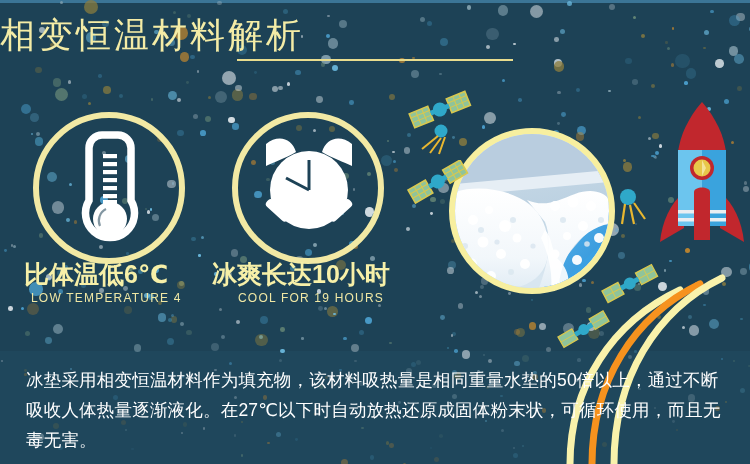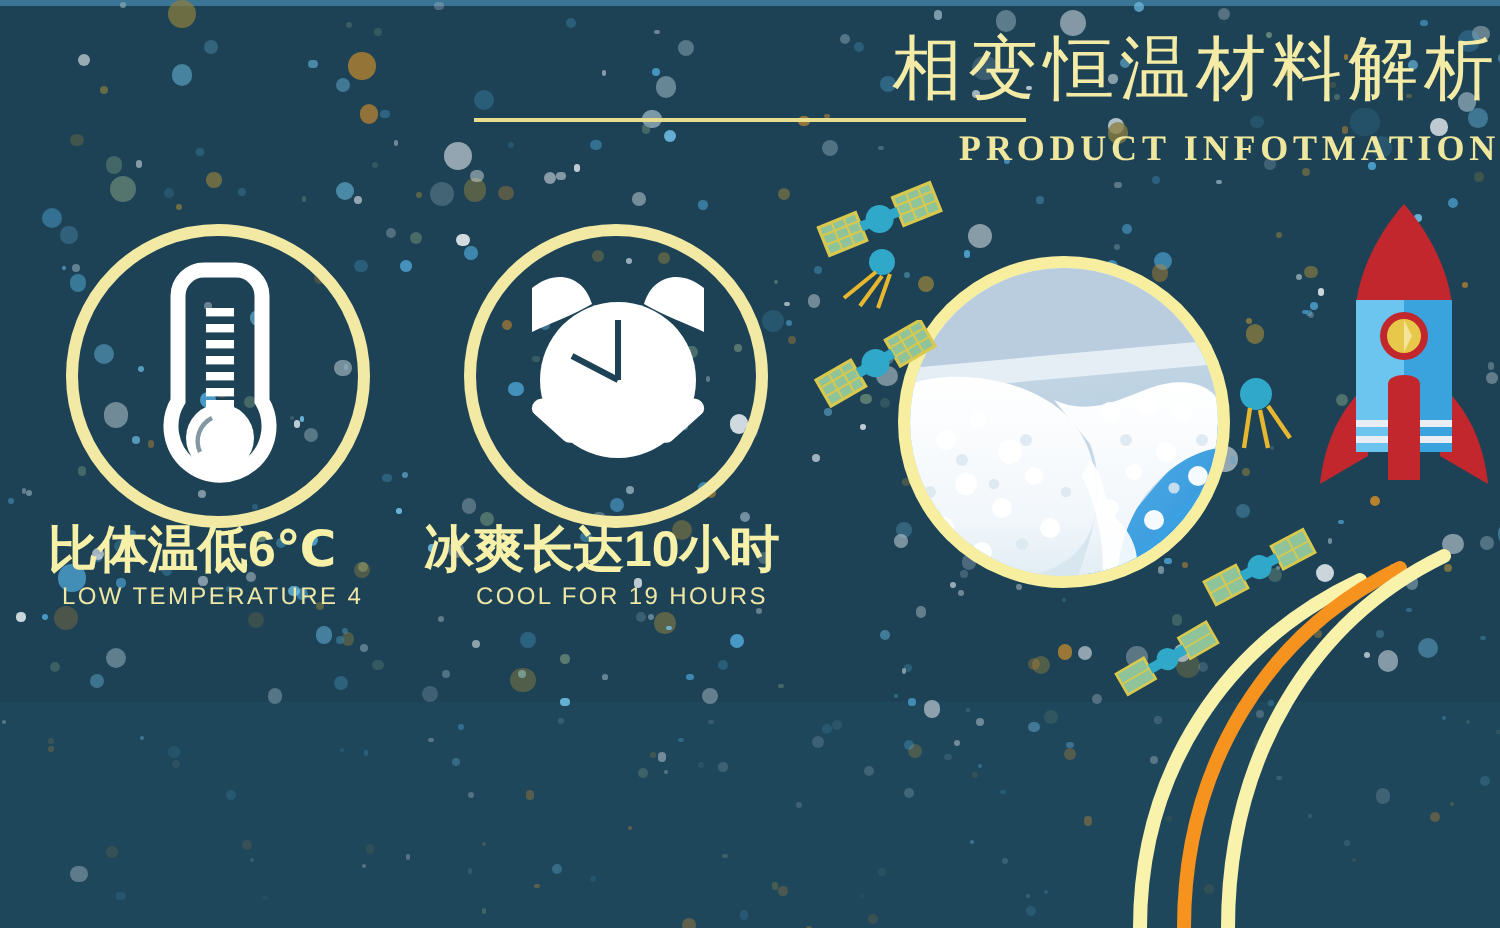--- a/index.html
+++ b/index.html
@@ -12,21 +12,21 @@
   #stage { position:absolute; inset:0; width:750px; height:464px; overflow:hidden; background:#1e4459; }
 
   
   .topstrip { position:absolute; top:0; left:0; width:750px; height:3px; background:#3b7596; }
   .skyupper { position:absolute; top:3px; left:0; width:750px; height:348px; background:#1d4256; }
   .skylower { position:absolute; top:351px; left:0; width:750px; height:113px; background:#1f475c; }
 
   .dot { position:absolute; border-radius:50%; }
 
   
-  .header { position:absolute; top:14px; left:0; width:750px; text-align:right; }
+  .header { position:absolute; top:14px; left:0; width:750px; text-align:left; }
   .title {
     font-size:35px; color:#f4eca6; letter-spacing:3px;
     font-family:"Liberation Sans","DejaVu Sans",sans-serif; font-weight:400;
     line-height:42px;
   }
   .rule { width:276px; height:2px; background:#e8dc8e; margin:3px auto 2px auto; }
   .subtitle {
     font-family:"Liberation Serif","DejaVu Serif",serif;
     font-size:18px; color:#f0e79e; letter-spacing:2.4px; font-weight:700;
     line-height:22px;
@@ -525,21 +525,20 @@
 
   <svg width="750" height="464" style="position:absolute;left:0;top:0;">
     <path d="M 570 464 C 570 386, 612 322, 680 290" fill="none" stroke="#f9f2ab" stroke-width="7" stroke-linecap="round"></path>
     <path d="M 592 464 C 592 382, 634 316, 700 284" fill="none" stroke="#f6921e" stroke-width="7" stroke-linecap="round"></path>
     <path d="M 614 464 C 614 378, 656 310, 722 278" fill="none" stroke="#f9f2ab" stroke-width="7" stroke-linecap="round"></path>
   </svg>
 
   <div class="header">
     <div class="title">相变恒温材料解析</div>
     <div class="rule"></div>
-    <div class="subtitle">PRODUCT INFOTMATION</div>
   </div>
 
   <div class="badge">
     <div class="ring" style="left:33px; top:112px; width:152px; height:152px;"></div>
     <svg style="position:absolute;left:76px;top:126px;" width="68" height="122" viewBox="0 0 68 122">
       <path d="M26 9 h16 a13 13 0 0 1 13 13 v52.5 a24.5 24.5 0 1 1 -42 0 V22 A13 13 0 0 1 26 9 Z" fill="none" stroke="#ffffff" stroke-width="7.5"></path>
       <circle cx="34" cy="93" r="17" fill="#ffffff"></circle>
       <rect x="27" y="60" width="14" height="4.2" fill="#ffffff"></rect>
       <rect x="27" y="52" width="14" height="4.2" fill="#ffffff"></rect>
       <rect x="27" y="44" width="14" height="4.2" fill="#ffffff"></rect>
@@ -725,14 +724,15 @@
     <rect x="28" y="110" width="48" height="3.5" fill="#e9eef2"></rect>
     <rect x="28" y="118" width="48" height="3.5" fill="#e9eef2"></rect>
 
     <path d="M44 92 C 44 86, 60 86, 60 92 L 60 140 L 44 140 Z" fill="#c1272d"></path>
 
     <circle cx="52" cy="68" r="12" fill="#c1272d"></circle>
     <circle cx="52" cy="68" r="8.5" fill="#e8c84a"></circle>
     <path d="M52 60 L 56 68 L 52 76 Z" fill="#f4e49a"></path>
   </svg>
 
+  <div class="para">冰垫采用相变恒温材料作为填充物，该材料吸热量是相同重量水垫的50倍以上，通过不断吸收人体热量逐渐液化。在27℃以下时自动放热还原成固体粉末状，可循环使用，而且无毒无害。</div>
 
 </div>
 
 </body></html>

